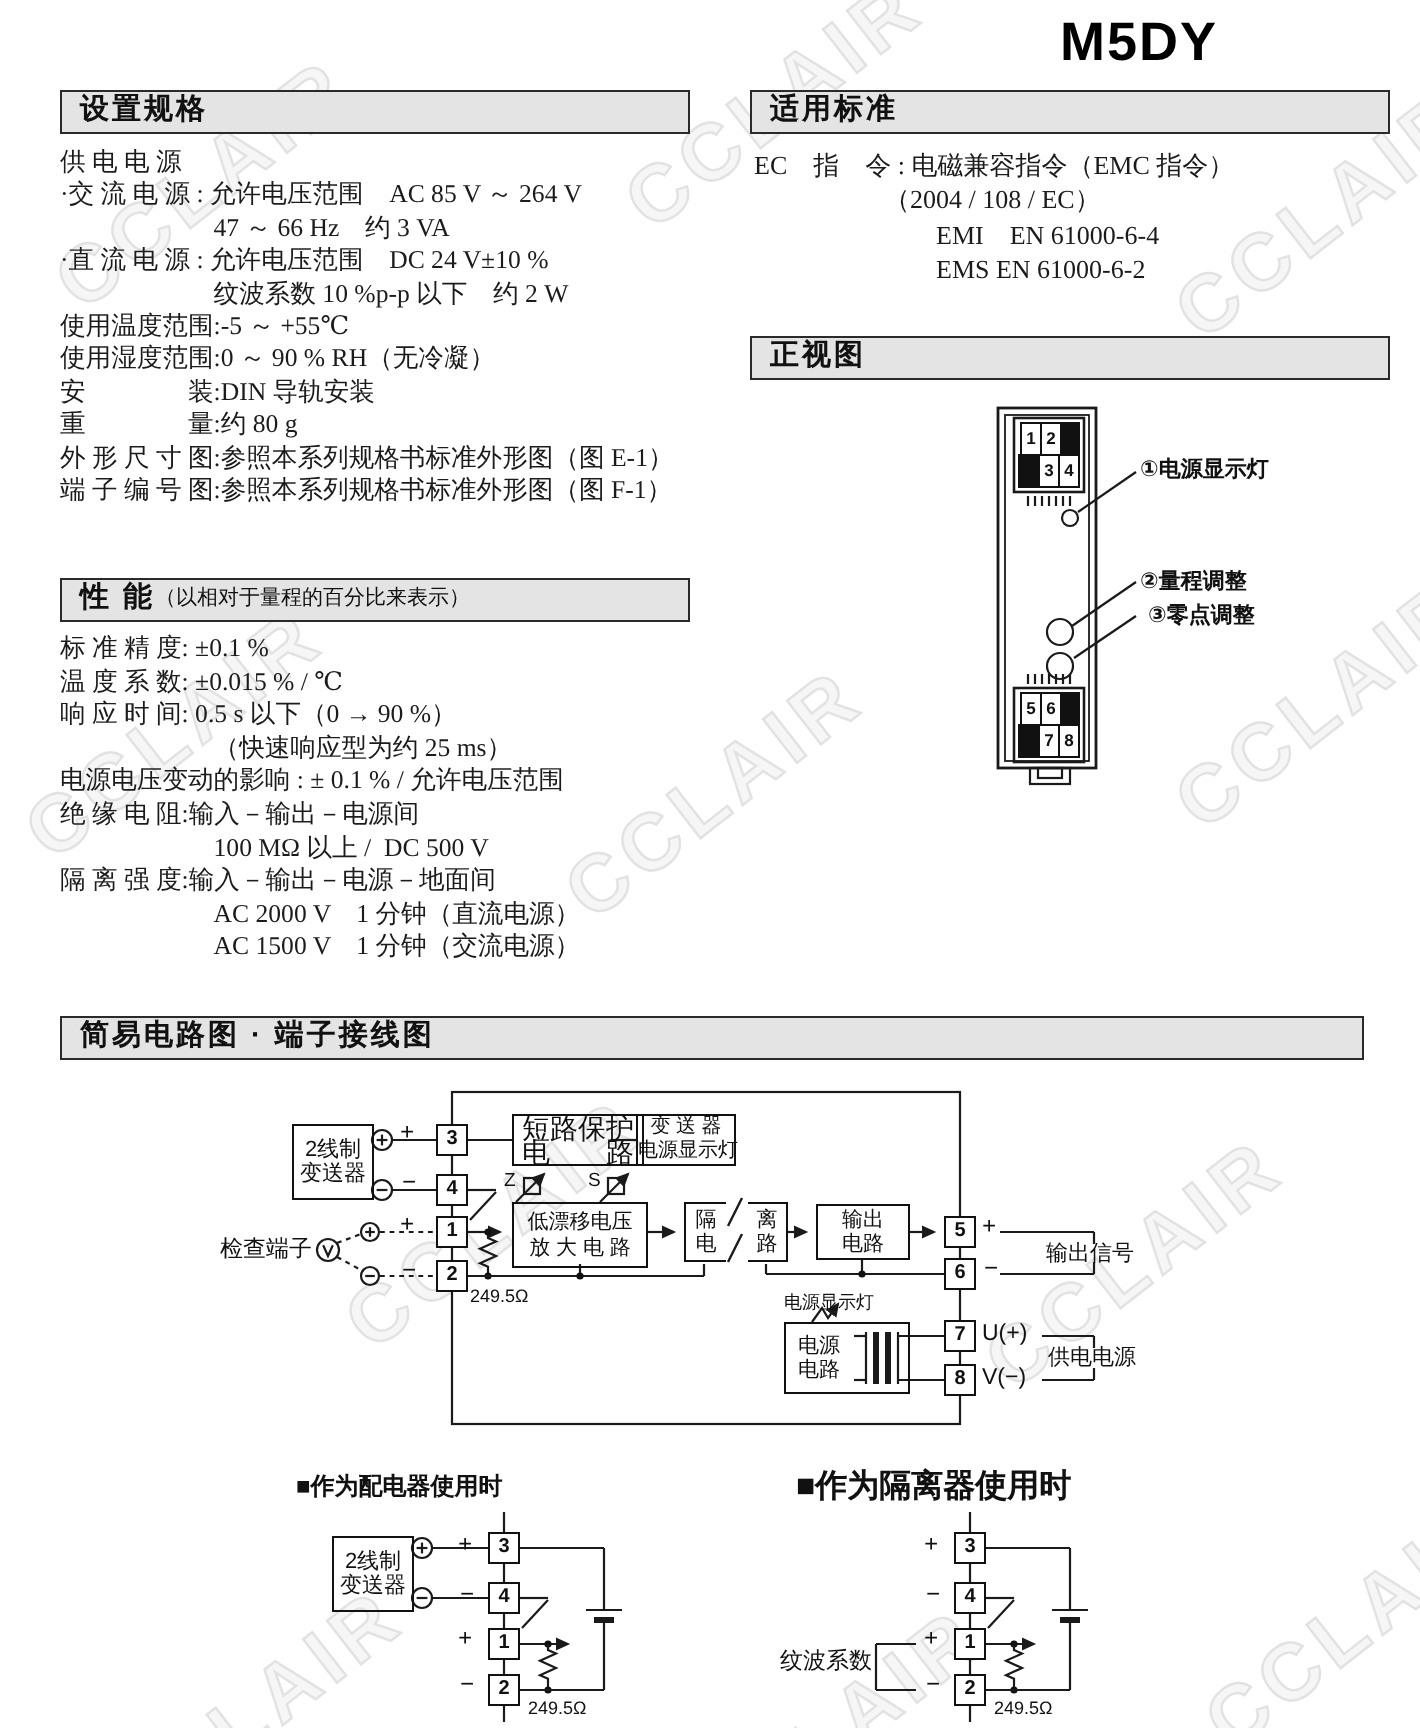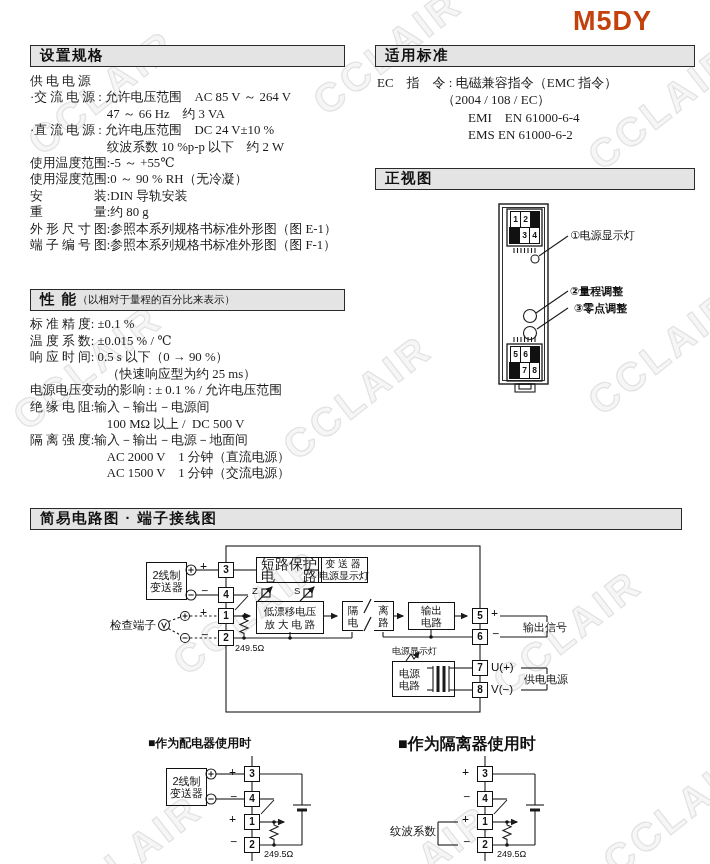--- a/index.html
+++ b/index.html
@@ -2,22 +2,22 @@
 <html><head>
 <meta charset="utf-8">
 <style>
   html,body{margin:0;padding:0;background:#fff}
   .page{position:relative;width:710px;height:864px;background:#fff;overflow:hidden;
         font-family:"Liberation Serif","DejaVu Serif",serif;color:#1b1b1b}
   .wm{position:absolute;z-index:0;font:700 40px "Liberation Sans","DejaVu Sans",sans-serif;
       letter-spacing:4px;color:#f6f6f6;-webkit-text-stroke:1.2px #e2e2e2;
       transform:rotate(-38deg);white-space:nowrap;user-select:none}
   svg.geom{position:absolute;left:0;top:0;z-index:1}
-  .model{position:absolute;left:530px;top:6px;width:165px;text-align:center;z-index:2;
-         font:700 27px "Liberation Sans","DejaVu Sans",sans-serif;letter-spacing:1px;color:#c2410c}
+  .model{position:absolute;left:530px;top:6px;width:165px;text-align:left;z-index:2;
+         font:700 27px "Liberation Sans","DejaVu Sans",sans-serif;letter-spacing:1px;color:#000000}
   .hdr{position:absolute;height:22px;background:#e4e4e4;border:1.4px solid #2a2a2a;
        box-sizing:border-box;z-index:2;padding-left:9px;
        font:700 14.5px/19px "Liberation Sans","DejaVu Sans",sans-serif;color:#111;letter-spacing:1.5px}
   .hdr .note{font:400 10.5px "Liberation Sans",sans-serif;letter-spacing:0;vertical-align:1px}
   .col{position:absolute;z-index:2}
   .col>div{white-space:pre;font-size:12.8px;line-height:16.4px;height:16.4px}
   .col.std>div{line-height:17.4px;height:17.4px;font-size:13px}
   .col.perf>div{line-height:16.6px;height:16.6px}
   .tb{position:absolute;width:16px;height:16px;background:#fff;border:1.3px solid #111;
       box-sizing:border-box;z-index:2;text-align:center;
@@ -282,21 +282,21 @@
   <div class="fvb" style="left:530px;top:211px;width:10px;height:17px"></div>
   <div class="fvb" style="left:509px;top:227px;width:10px;height:17px"></div>
   <div class="fvc" style="left:519px;top:227px">3</div>
   <div class="fvc" style="left:529px;top:227px">4</div>
   <div class="fvc" style="left:510px;top:346px">5</div>
   <div class="fvc" style="left:520px;top:346px">6</div>
   <div class="fvb" style="left:530px;top:346px;width:10px;height:17px"></div>
   <div class="fvb" style="left:509px;top:362px;width:10px;height:17px"></div>
   <div class="fvc" style="left:519px;top:362px">7</div>
   <div class="fvc" style="left:529px;top:362px">8</div>
-  <div class="lbl" style="left:570px;top:229px;font-weight:400">①电源显示灯</div>
+  <div class="lbl" style="left:570px;top:229px;font-weight:700">①电源显示灯</div>
   <div class="lbl" style="left:570px;top:285px;font-weight:600">②量程调整</div>
   <div class="lbl" style="left:574px;top:302px;font-weight:700">③零点调整</div>
 
   <div class="bx" style="left:146px;top:562px;width:41px;height:38px;font-size:11px">
     <div>2线制</div>
     <div>变送器</div>
   </div>
   <div class="bx" style="left:256px;top:557px;width:66px;height:26px;font-size:14px">
     <div>短路保护</div>
     <div>电　　路</div>

